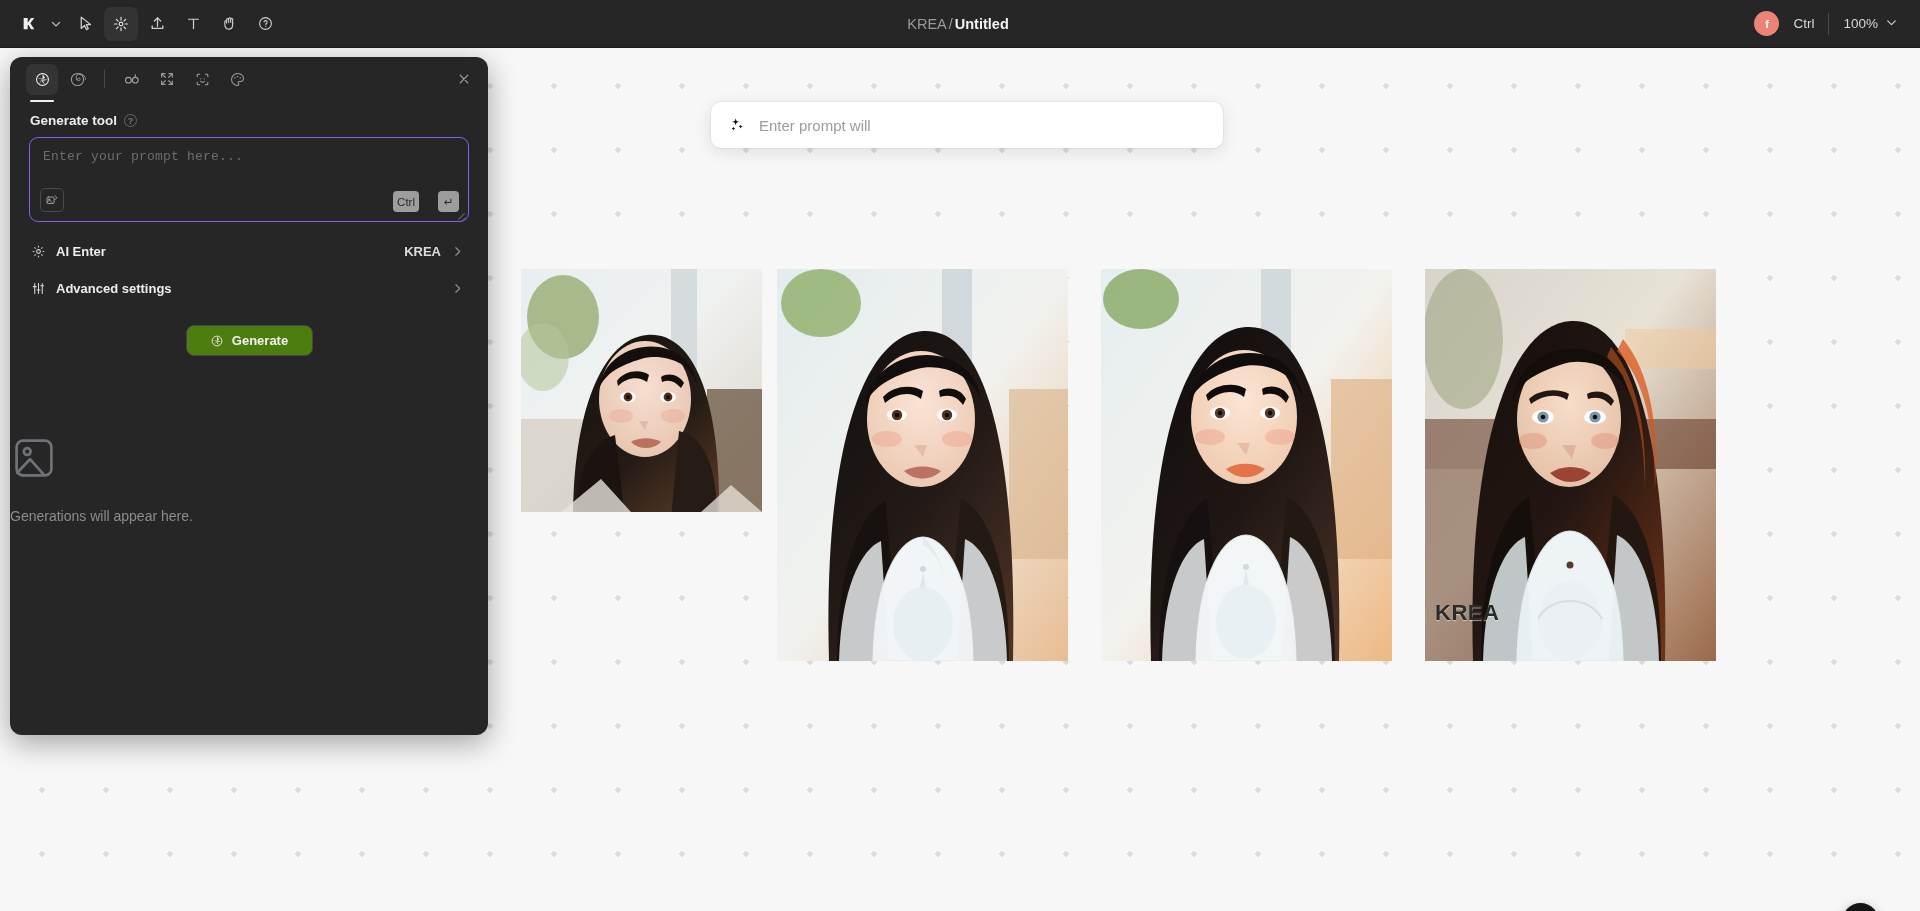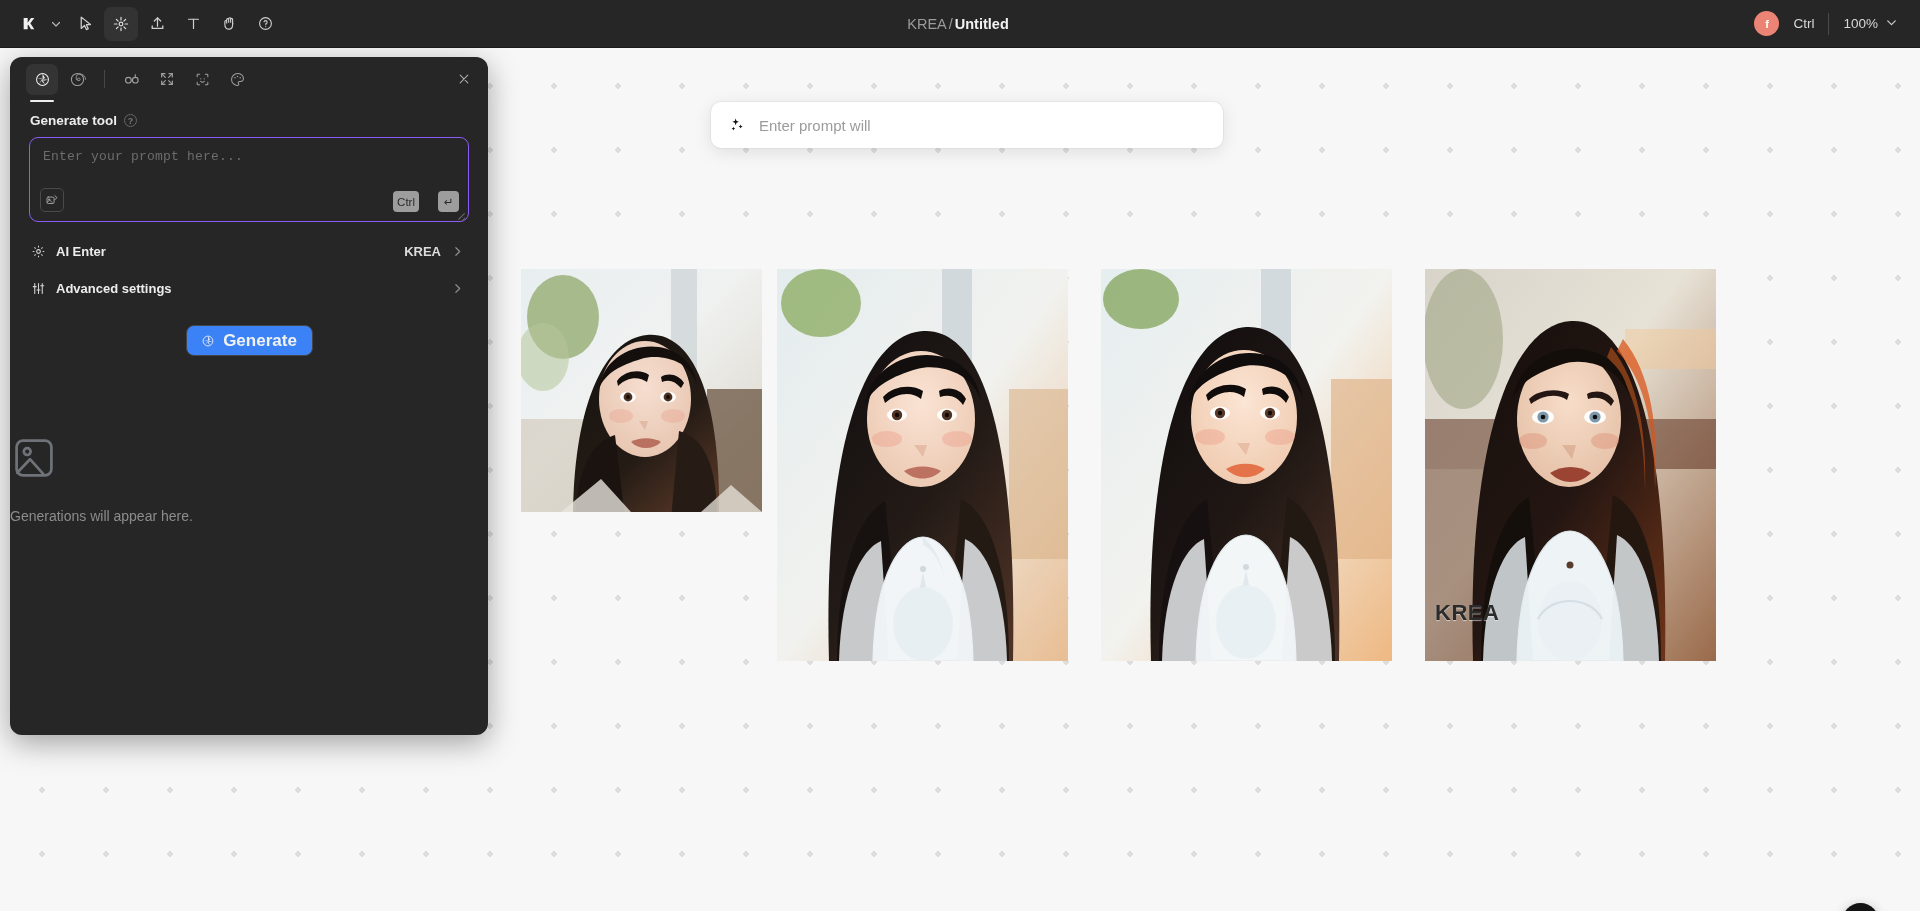--- a/index.html
+++ b/index.html
@@ -143,23 +143,23 @@
     cursor:pointer; border-radius:6px;
   }
   .setting-row .sico { color:#d5d5d5; display:flex; align-items:center; }
   .setting-row .rval { margin-left:auto; color:#dcdcdc; font-weight:700; font-size:13px; }
   .setting-row .chev { color:#8d8d8d; display:flex; align-items:center; }
   #row-model { margin-top:13px; }
   #row-adv { margin-top:5px; }
 
   #generate-btn {
     margin:21px auto 0; width:127px; height:31px;
-    background:#3b82f6; border-radius:8px;
+    background:#4d7c0f; border-radius:8px;
     display:flex; align-items:center; justify-content:center; gap:8px;
-    color:#f2f2f2; font-size:17px; font-weight:700; cursor:pointer;
+    color:#f2f2f2; font-size:13px; font-weight:700; cursor:pointer;
     border:1px solid #454545;
   }
 
   #empty-state {
     margin-top:78px; display:flex; flex-direction:column;
     align-items:flex-start; gap:22px;
   }
   #empty-state .es-text { color:#8c8c8c; font-size:14px; }
 
   

